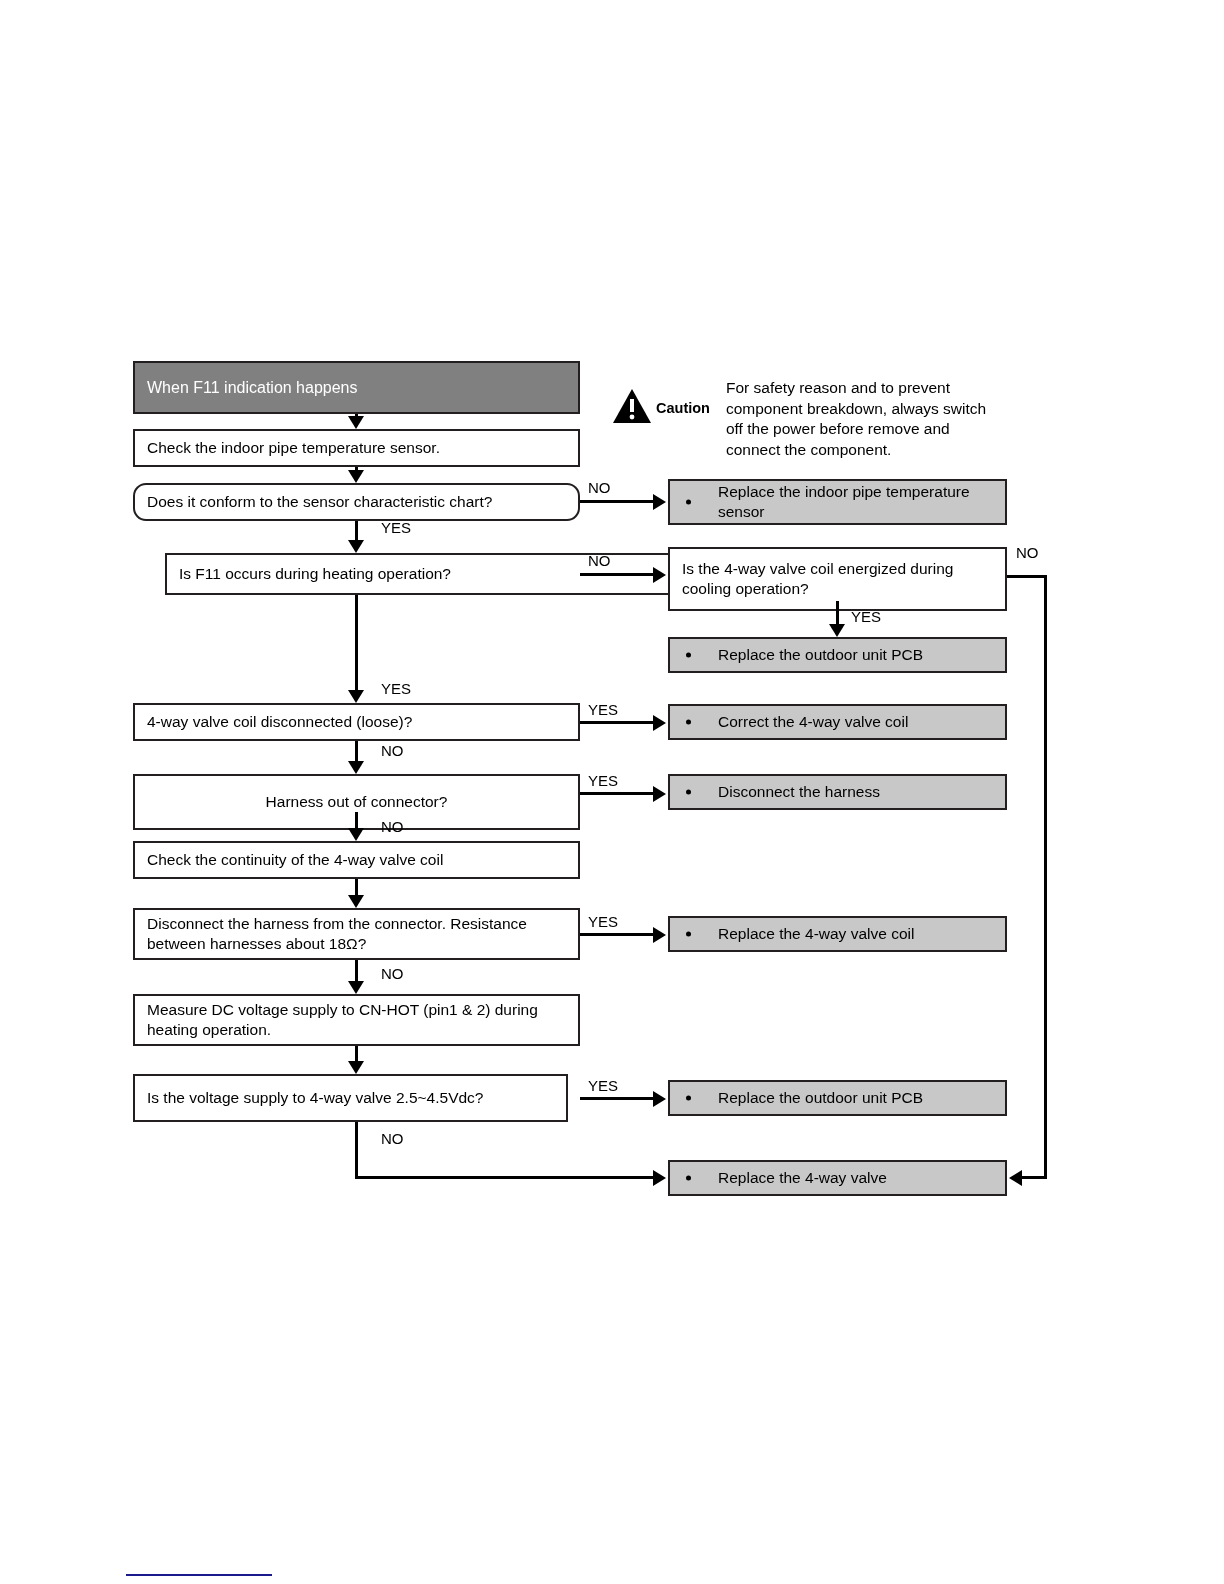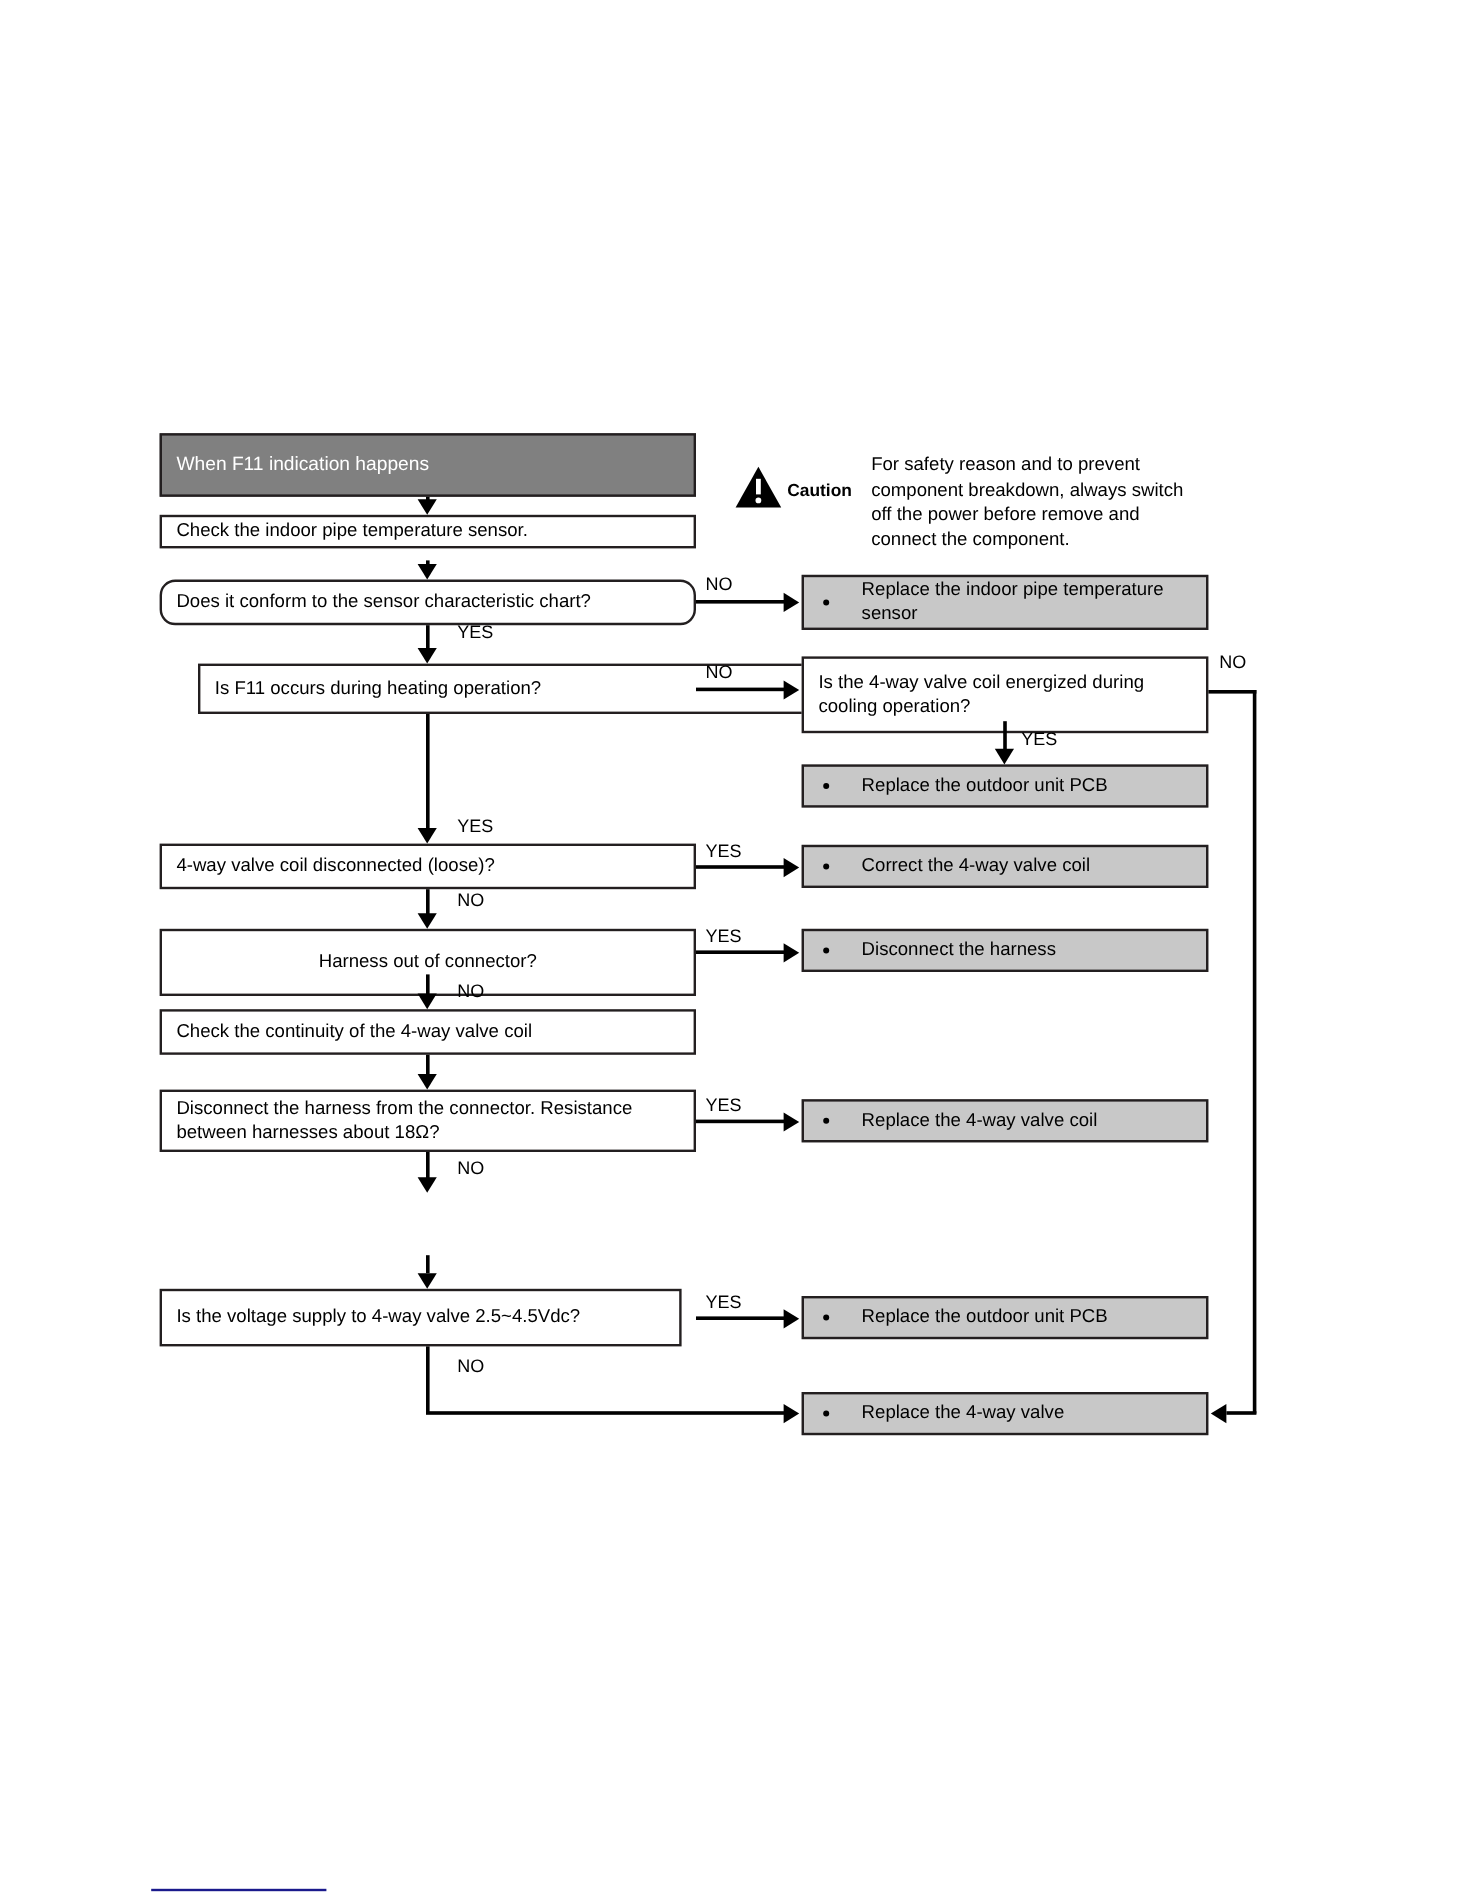--- a/index.html
+++ b/index.html
@@ -146,21 +146,21 @@
     <div id="caution-text">For safety reason and to prevent
 component breakdown, always switch
 off the power before remove and
 connect the component.</div>
   </div>
 
   <div class="box header" style="left:133px; top:361px; width:447px; height:53px;">
     <span class="txt">When F11 indication happens</span>
   </div>
 
-  <div class="box" style="left:133px; top:429px; width:447px; height:28px;">
+  <div class="box" style="left:133px; top:429px; width:447px; height:38px;">
     <span class="txt">Check the indoor pipe temperature sensor.</span>
   </div>
 
   <div class="box" style="left:133px; top:483px; width:447px; height:38px;border-radius:13px;">
     <span class="txt">Does it conform to the sensor characteristic chart?</span>
   </div>
 
   <div class="box" style="left:133px; top:553px; width:520px; height:42px;margin-left:32px;">
     <span class="txt">Is F11 occurs during heating operation?</span>
   </div>
@@ -175,20 +175,24 @@
 
   <div class="box" style="left:133px; top:841px; width:447px; height:38px;">
     <span class="txt">Check the continuity of the 4-way valve coil</span>
   </div>
 
   <div class="box" style="left:133px; top:908px; width:447px; height:52px;">
     <span class="txt">Disconnect the harness from the connector. Resistance
 between harnesses about 18Ω?</span>
   </div>
 
+  <div class="box" style="left:133px; top:994px; width:447px; height:52px;">
+    <span class="txt">Measure DC voltage supply to CN-HOT (pin1 &amp; 2) during
+heating operation.</span>
+  </div>
 
   <div class="box" style="left:133px; top:1074px; width:435px; height:48px;">
     <span class="txt">Is the voltage supply to 4-way valve 2.5~4.5Vdc?</span>
   </div>
 
   <div class="box action" style="left:668px; top:479px; width:339px; height:46px;">
     <span class="bullet"></span>
     <span class="txt">Replace the indoor pipe temperature
 sensor</span>
   </div>

